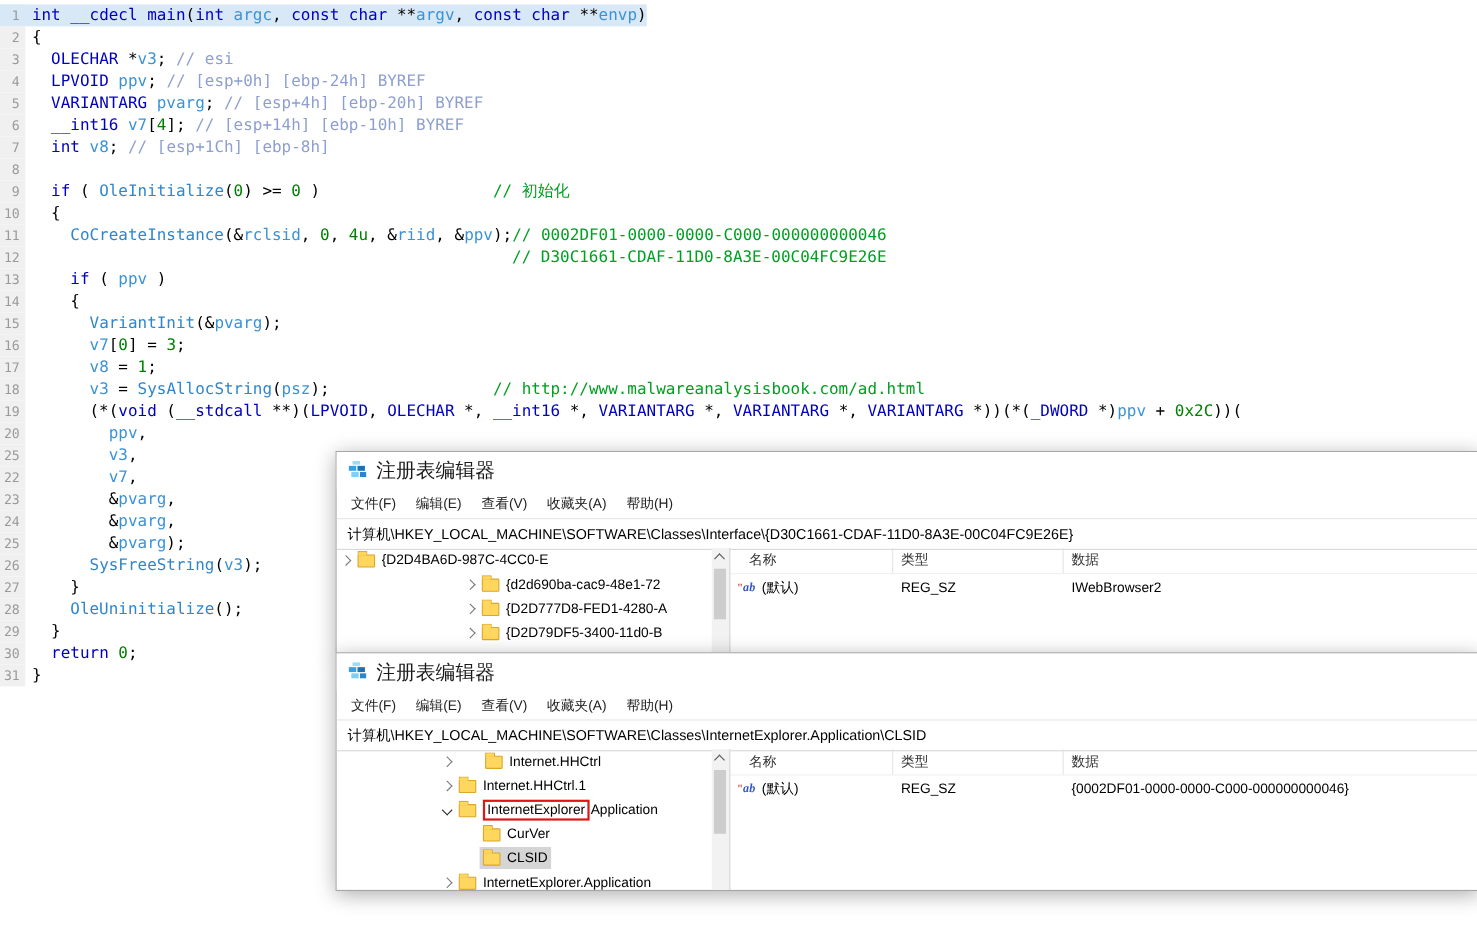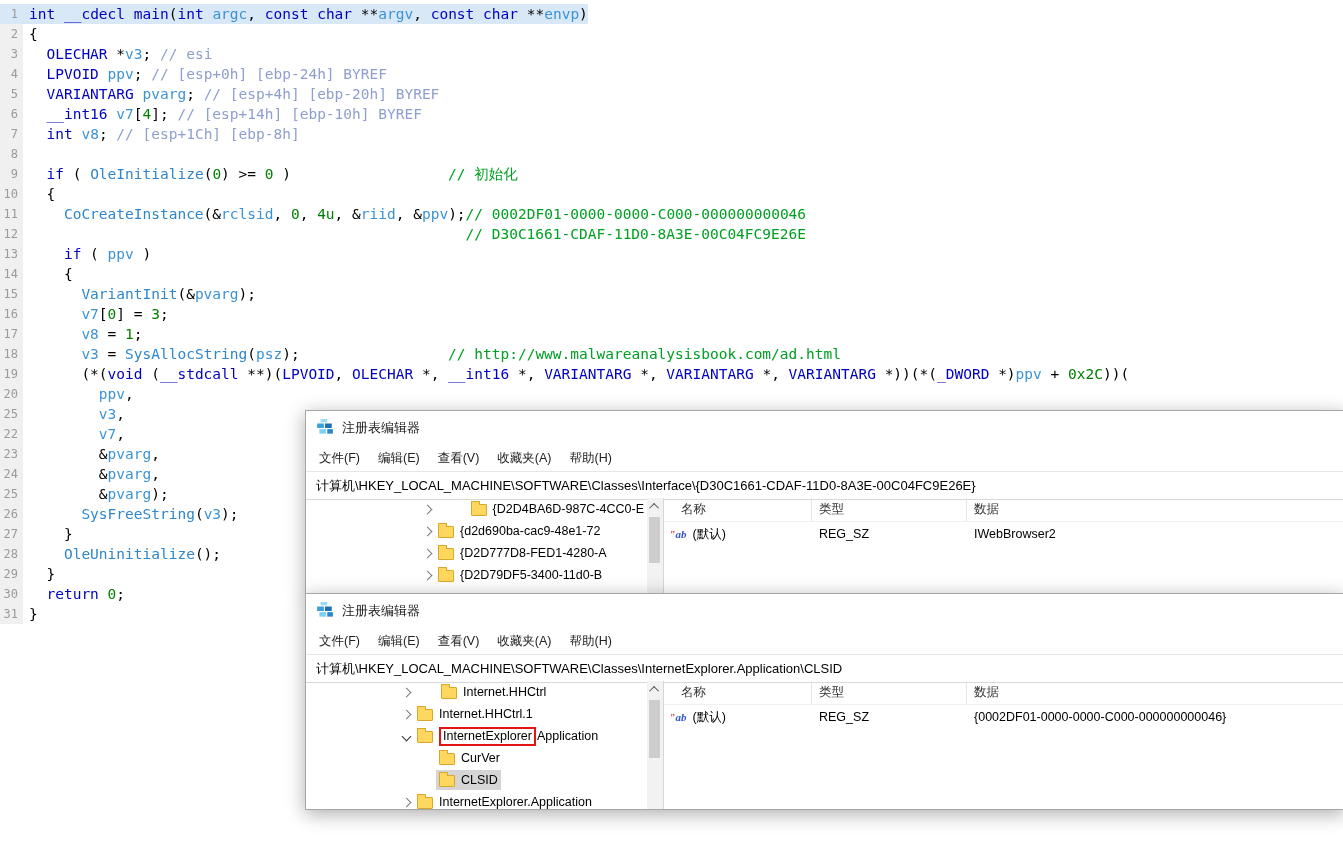--- a/index.html
+++ b/index.html
@@ -21,21 +21,21 @@
   .c-fn{color:#2f86cc}
   .c-var{color:#3b93d6}
   .c-num{color:#008000}
   .c-cmt{color:#8e9fcf}
   .c-cmtg{color:#00a023}
 
   
   .regwin{position:absolute;background:#fff;border:1px solid #a6a6a6;
           box-shadow:0 4px 18px rgba(0,0,0,.33);overflow:hidden}
   .titlebar{height:34px;display:flex;align-items:center;padding-left:10px;background:#fff}
-  .title{font-size:13px;color:#1a1a1a;margin-left:8px}
+  .title{font-size:18px;color:#1a1a1a;margin-left:8px}
   .regicon{width:18px;height:18px;display:inline-flex}
   .menubar{height:26px;display:flex;align-items:center;padding-left:4px;font-size:12.5px;color:#222}
   .menu-item{padding:0 9px;cursor:default}
   .addressbar{height:29px;border-top:1px solid #e6e6e6;border-bottom:1px solid #d8d8d8;
               display:flex;align-items:center;padding-left:10px;font-size:13px;color:#000;
               white-space:nowrap;overflow:hidden}
   .winbody{position:absolute;top:87px;left:0;right:0;bottom:0;display:flex;overflow:hidden}
   .treepane{flex:0 0 341px;overflow:hidden;position:relative}
   .vscroll{flex:0 0 17px;background:#f2f2f2;border-right:1px solid #d6d6d6;position:relative}
   .sb-btn{height:17px;display:flex;align-items:center;justify-content:center}
@@ -131,21 +131,21 @@
         <span class="menu-item">编辑(E)</span>
         <span class="menu-item">查看(V)</span>
         <span class="menu-item">收藏夹(A)</span>
         <span class="menu-item">帮助(H)</span>
       </div>
     <div class="addressbar">
       <span>计算机\HKEY_LOCAL_MACHINE\SOFTWARE\Classes\Interface\{D30C1661-CDAF-11D0-8A3E-00C04FC9E26E}</span>
     </div>
     <div class="winbody">
       <div class="treepane">
-          <div class="tree-row" style="padding-left: 113px; justify-content: space-between;">
+          <div class="tree-row" style="">
             <span class="chev right"></span>
             <span class="rowinner">
               <span class="folder"></span>
               <span class="tlabel">
                 <span>{D2D4BA6D-987C-4CC0-E</span>
               </span>
             </span>
           </div>
           <div class="tree-row" style="padding-left: 113px;">
             <span class="chev right"></span>

